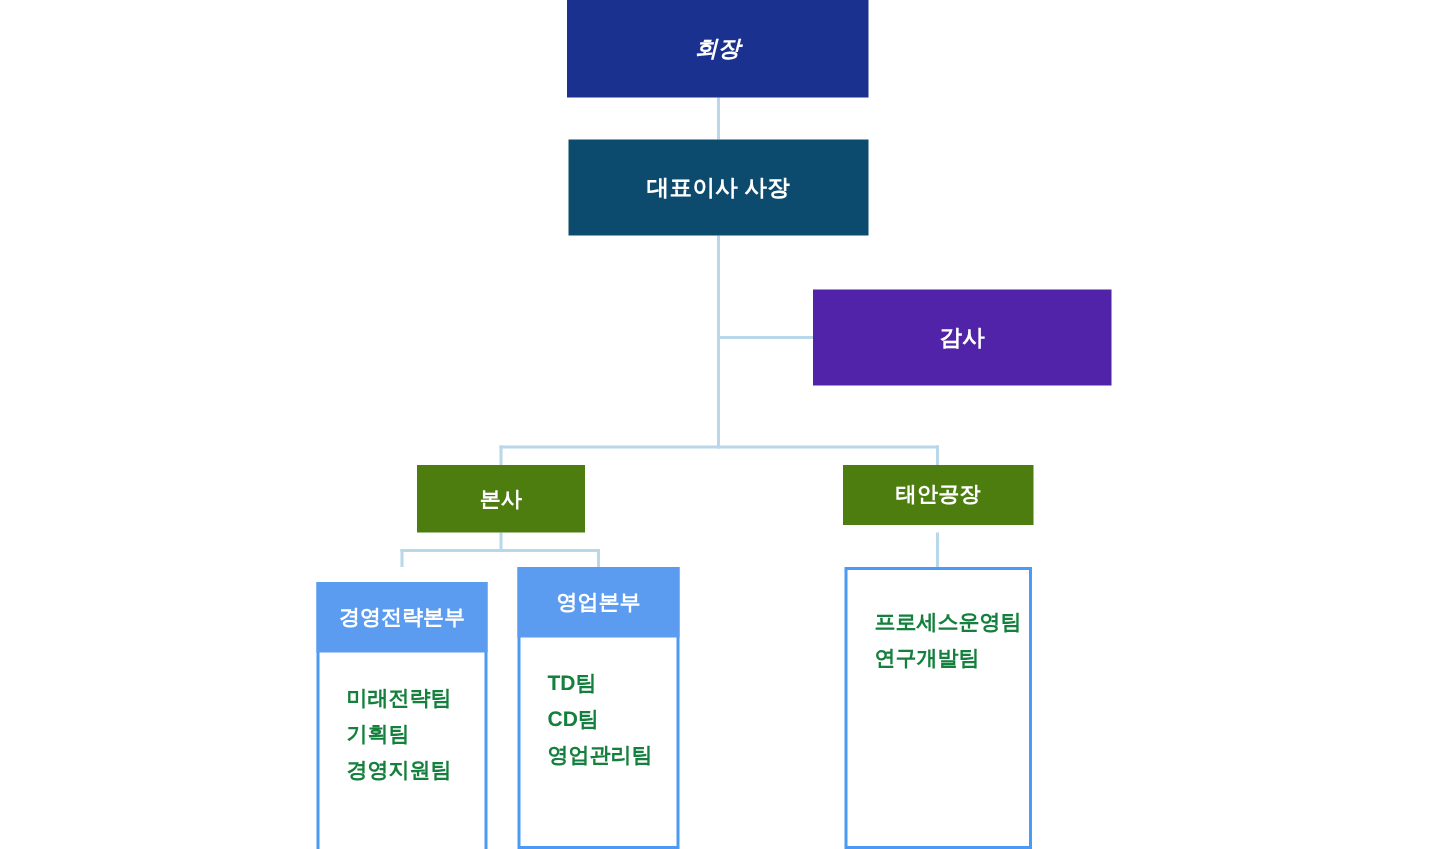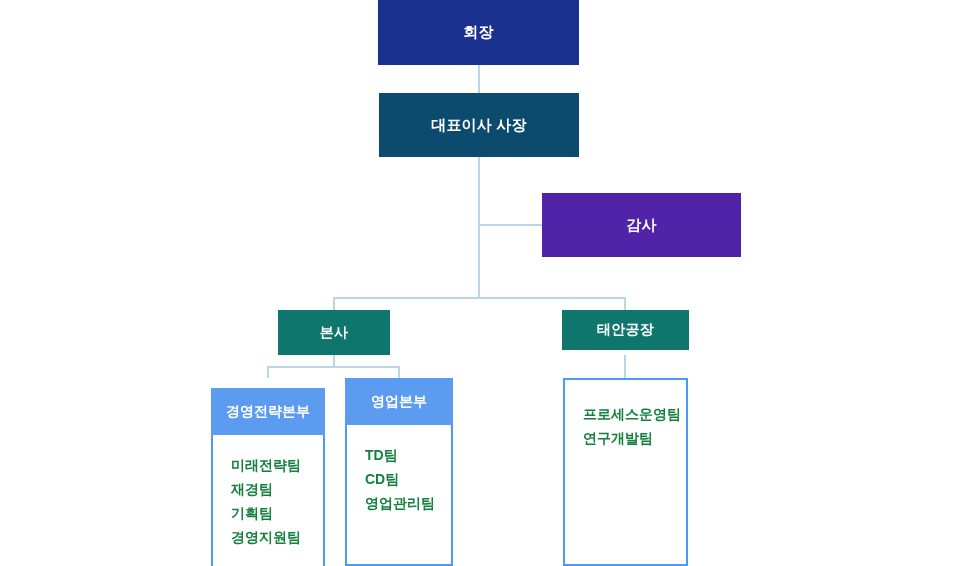--- a/index.html
+++ b/index.html
@@ -28,39 +28,40 @@
     font-weight: bold;
     letter-spacing: 0.2px;
   }
   .node-chairman {
     left: 378px;
     top: 0px;
     width: 201px;
     height: 65px;
     background: #1b3190;
     font-size: 15px;
+    font-style: italic;
   }
   .node-ceo {
     left: 379px;
     top: 93px;
     width: 200px;
     height: 64px;
     background: #0c4a6e;
     font-size: 15px;
   }
   .node-auditor {
     left: 542px;
     top: 193px;
     width: 199px;
     height: 64px;
     background: #5123a8;
     font-size: 15px;
   }
   .node-div {
-    background: #0f766e;
+    background: #4d7c0f;
     font-size: 14px;
   }
   .node-hq {
     left: 278px;
     top: 310px;
     width: 112px;
     height: 45px;
   }
   .node-plant {
     left: 562px;
@@ -170,21 +171,20 @@
   </div>
 
   <div class="node node-div node-plant">
     <span>태안공장</span>
   </div>
 
   <div class="panel panel-strategy">
     <div class="panel-head">경영전략본부</div>
     <div class="panel-body">
       <div class="team-item">미래전략팀</div>
-      <div class="team-item">재경팀</div>
       <div class="team-item">기획팀</div>
       <div class="team-item">경영지원팀</div>
     </div>
   </div>
 
   <div class="panel panel-sales">
     <div class="panel-head">영업본부</div>
     <div class="panel-body">
       <div class="team-item">TD팀</div>
       <div class="team-item">CD팀</div>

